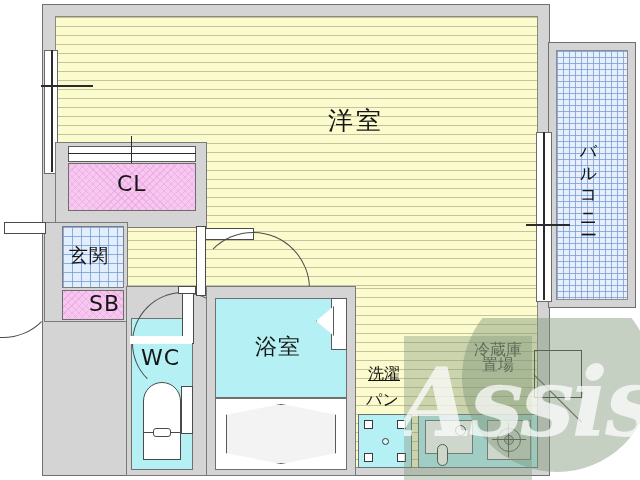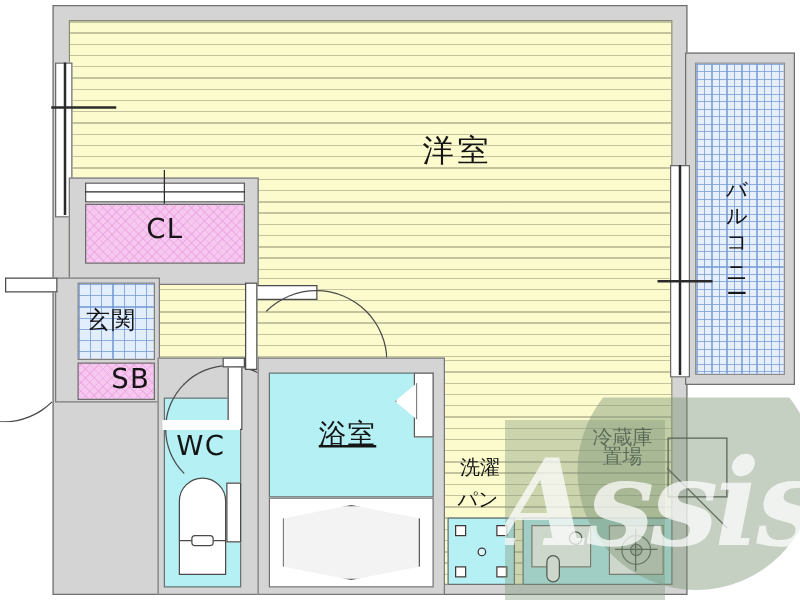--- a/index.html
+++ b/index.html
@@ -79,21 +79,21 @@
 
   <div class="abs floor-tile-balcony" style="left:556px;top:50px;width:72px;height:250px;"></div>
   <div class="label lbl-vert" style="left:578px;top:132px;">バルコニー</div>
 
   <div class="abs floor-wood" style="left:55px;top:16px;width:483px;height:210px;"></div>
 
   <div class="abs floor-wood" style="left:126px;top:222px;width:412px;height:70px;border-top:none;"></div>
 
   <div class="abs floor-wood" style="left:352px;top:288px;width:186px;height:180px;border-top:none;"></div>
 
-  <div class="label lbl-room" style="left:338px;top:104px;">洋室</div>
+  <div class="label lbl-room" style="left:328px;top:104px;">洋室</div>
 
   <div class="sash" style="left:44px;top:50px;width:12px;height:122px;"></div>
   <div class="line" style="left:51px;top:50px;width:2px;height:122px;"></div>
   <div class="line" style="left:41px;top:85px;width:52px;height:2px;"></div>
 
   <div class="sash" style="left:536px;top:132px;width:14px;height:168px;"></div>
   <div class="line" style="left:543px;top:132px;width:2px;height:168px;"></div>
   <div class="line" style="left:526px;top:224px;width:44px;height:2px;"></div>
 
   <div class="abs wall-thin" style="left:55px;top:142px;width:152px;height:86px;"></div>
@@ -133,32 +133,32 @@
   <div class="abs" style="left:178px;top:286px;width:18px;height:8px;background:#ffffff;border:1px solid #4a4a4a;"></div>
   <div class="abs" style="left:130px;top:336px;width:62px;height:8px;background:#ffffff;border:none;"></div>
 
   <div class="leaf" style="left:196px;top:228px;width:56px;height:10px;"></div>
   <div class="door-arc" style="left:196px;top:232px;width:112px;height:112px;
               border-color:#4a4a4a;border-bottom-color:transparent;border-left-color:transparent;"></div>
   <div class="abs" style="left:196px;top:226px;width:10px;height:70px;background:#ffffff;border:1px solid #4a4a4a;"></div>
 
   <div class="abs wall-thin" style="left:206px;top:286px;width:150px;height:190px;"></div>
   <div class="abs floor-cyan" style="left:215px;top:298px;width:132px;height:100px;"></div>
-  <div class="label lbl-lat" style="left:255px;top:332px;text-decoration:underline;">浴室</div>
+  <div class="label lbl-lat" style="left:255px;top:332px;">浴室</div>
 
   <div class="abs floor-white" style="left:215px;top:398px;width:132px;height:72px;"></div>
   <div class="abs" style="left:226px;top:404px;width:110px;height:60px;background:#f3f3f3;
               border:1px solid #5a5a5a;
               clip-path:polygon(0% 18%, 50% 0%, 100% 18%, 100% 82%, 50% 100%, 0% 82%);"></div>
 
   <div class="abs" style="left:331px;top:298px;width:16px;height:52px;background:#ffffff;border:1px solid #5a5a5a;"></div>
   <div class="abs" style="left:316px;top:306px;width:18px;height:30px;background:#ffffff;border:1px solid #5a5a5a;
               clip-path:polygon(100% 0,0 50%,100% 100%);"></div>
 
-  <div class="label lbl-sm" style="left:368px;top:364px;">洗濯</div>
+  <div class="label lbl-sm" style="left:368px;top:364px;text-decoration:underline;">洗濯</div>
   <div class="label lbl-sm" style="left:366px;top:390px;">パン</div>
   <div class="abs floor-cyan" style="left:358px;top:414px;width:54px;height:54px;"></div>
   <div class="abs" style="left:364px;top:420px;width:9px;height:9px;background:#ffffff;border:1px solid #3a3a3a;"></div>
   <div class="abs" style="left:397px;top:420px;width:9px;height:9px;background:#ffffff;border:1px solid #3a3a3a;"></div>
   <div class="abs" style="left:364px;top:453px;width:9px;height:9px;background:#ffffff;border:1px solid #3a3a3a;"></div>
   <div class="abs" style="left:397px;top:453px;width:9px;height:9px;background:#ffffff;border:1px solid #3a3a3a;"></div>
   <div class="abs" style="left:382px;top:438px;width:7px;height:7px;border:1px solid #3a3a3a;border-radius:50%;background:#d9f6f8;"></div>
 
   <div class="abs floor-cyan" style="left:418px;top:414px;width:120px;height:54px;"></div>
 

